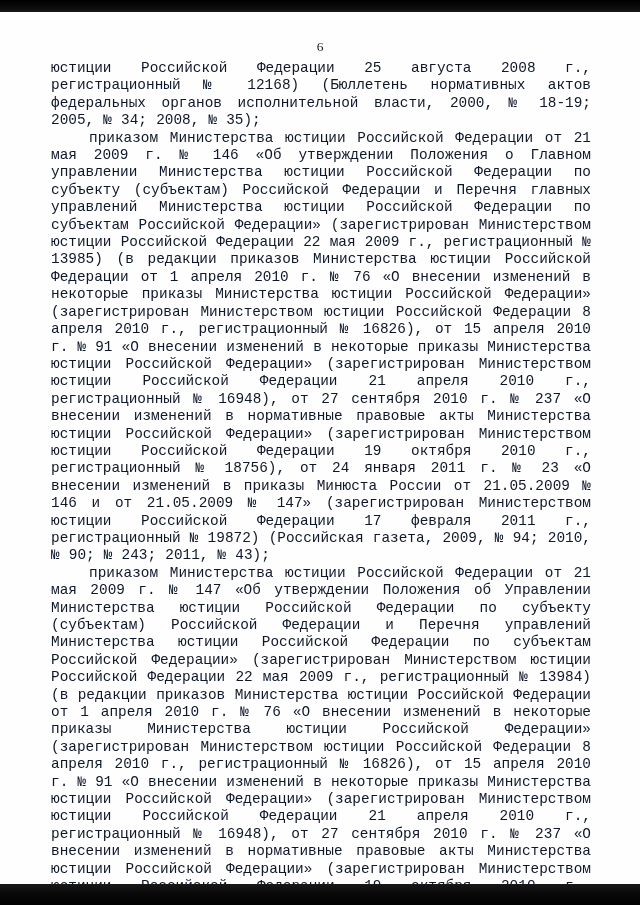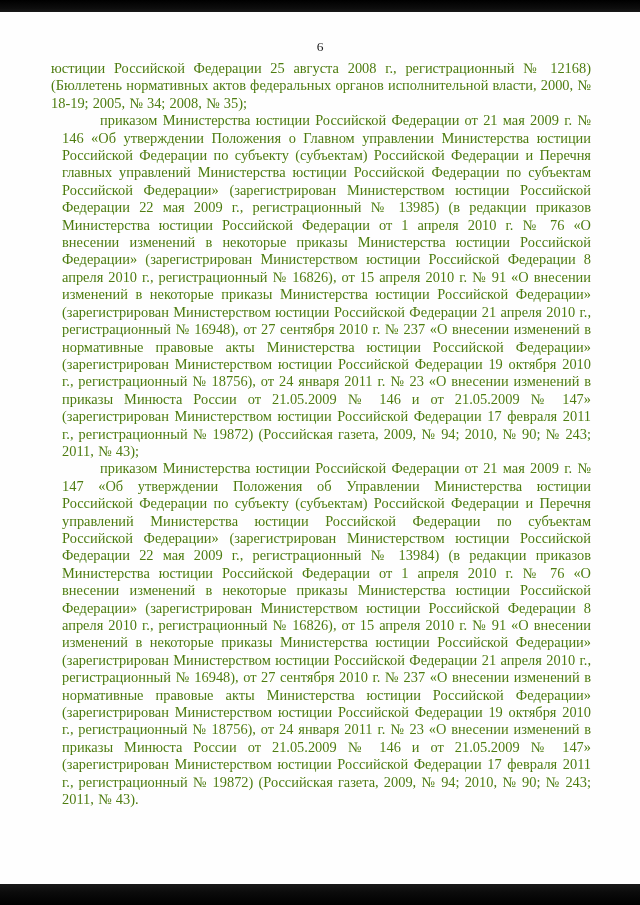--- a/index.html
+++ b/index.html
@@ -47,25 +47,25 @@
     top: 60px;
     left: 51px;
     width: 540px;
   }
   .para {
     margin: 0;
     font-size: 14.4px;
     line-height: 17.4px;
     text-align: justify;
     word-spacing: 0.5px;
-    color: #4d7c0f;
+    color: #0f172a;
+    font-family: Liberation Mono, monospace;
   }
   .para.indented {
     text-indent: 38px;
-    margin-left: 11px;
   }
 </style>
 </head>
 <body>
 
 <div class="page">
 
   <div class="scan-bar top"></div>
 
   <div class="page-number">6</div>

